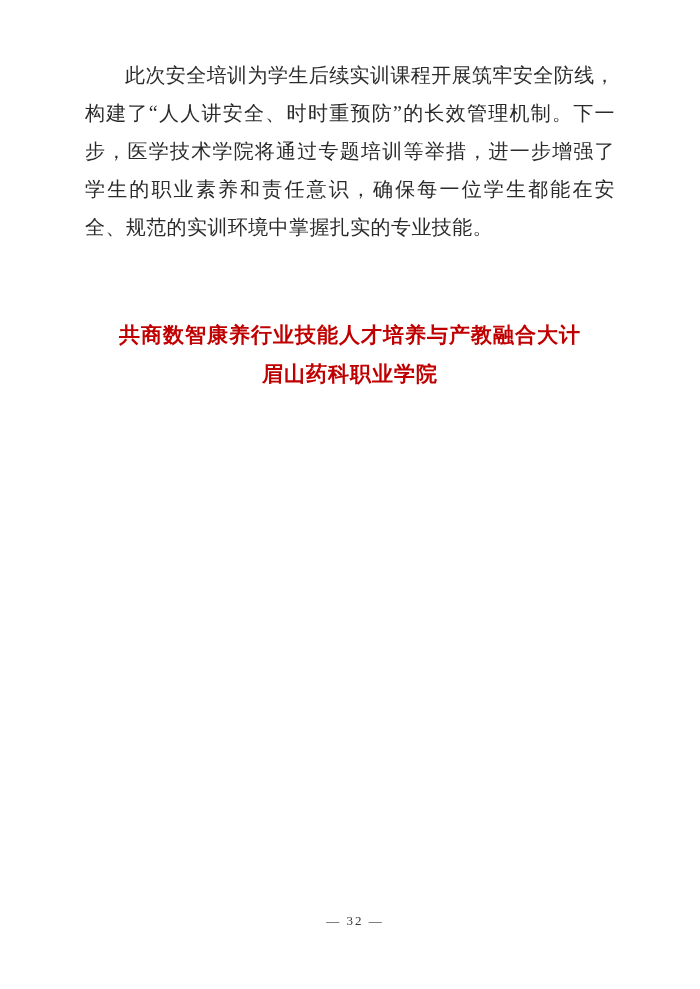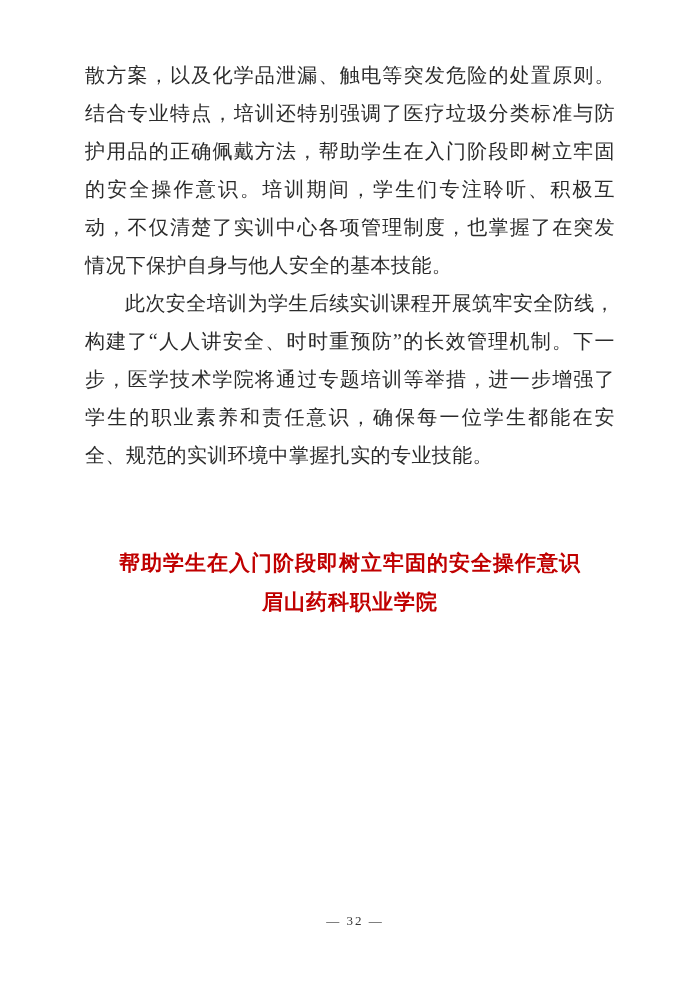--- a/index.html
+++ b/index.html
@@ -56,26 +56,25 @@
     color: #333333;
     letter-spacing: 2px;
     font-family: "Liberation Serif", "DejaVu Serif", serif;
   }
 </style>
 </head>
 <body>
 
 <div class="page">
 
-  <p class="body-para">散方案，以及化学品泄漏、触电等突发危险的处置原则。结合专业特点，培训还特别强调了医疗垃圾分类标准与防护用品的正确佩戴方法，帮助学生在入门阶段即树立牢固的安全操作意识。培训期间，学生们专注聆听、积极互动，不仅清楚了实训中心各项管理制度，也掌握了在突发情况下保护自身与他人安全的基本技能。</p>
 
   <p class="body-para indent">此次安全培训为学生后续实训课程开展筑牢安全防线，构建了“人人讲安全、时时重预防”的长效管理机制。下一步，医学技术学院将通过专题培训等举措，进一步增强了学生的职业素养和责任意识，确保每一位学生都能在安全、规范的实训环境中掌握扎实的专业技能。</p>
 
   <h2 class="article-heading">
-    <span class="heading-line">帮助学生在入门阶段即树立牢固的安全操作意识</span>
+    <span class="heading-line">共商数智康养行业技能人才培养与产教融合大计</span>
     <span class="heading-line">眉山药科职业学院</span>
   </h2>
 
 
   <div class="page-footer">
     <span class="page-number">— 32 —</span>
   </div>
 
 </div>
 

